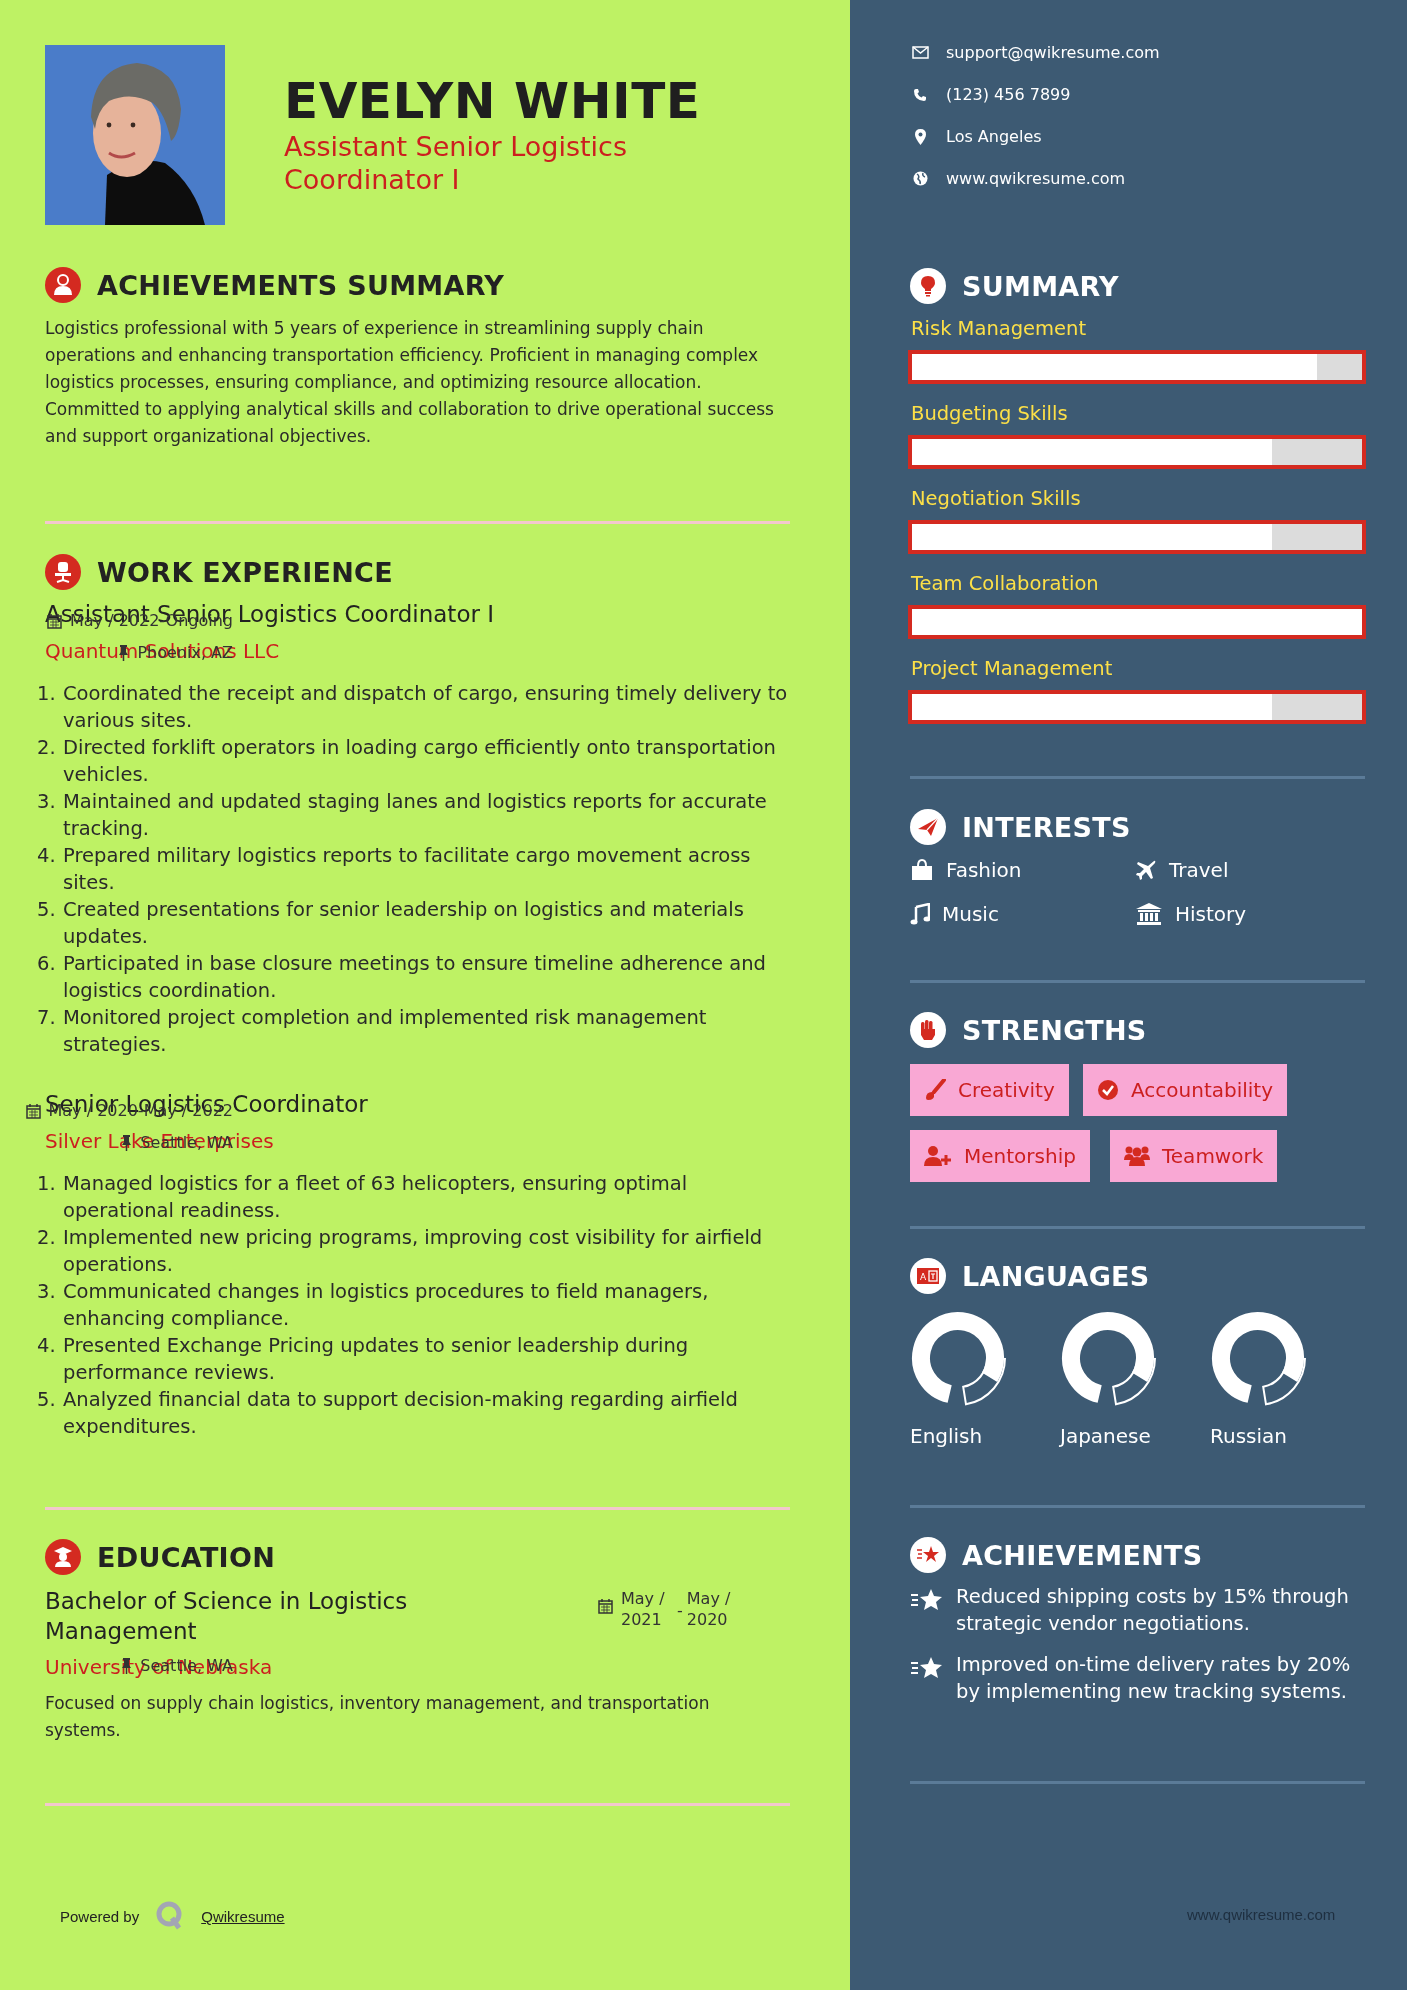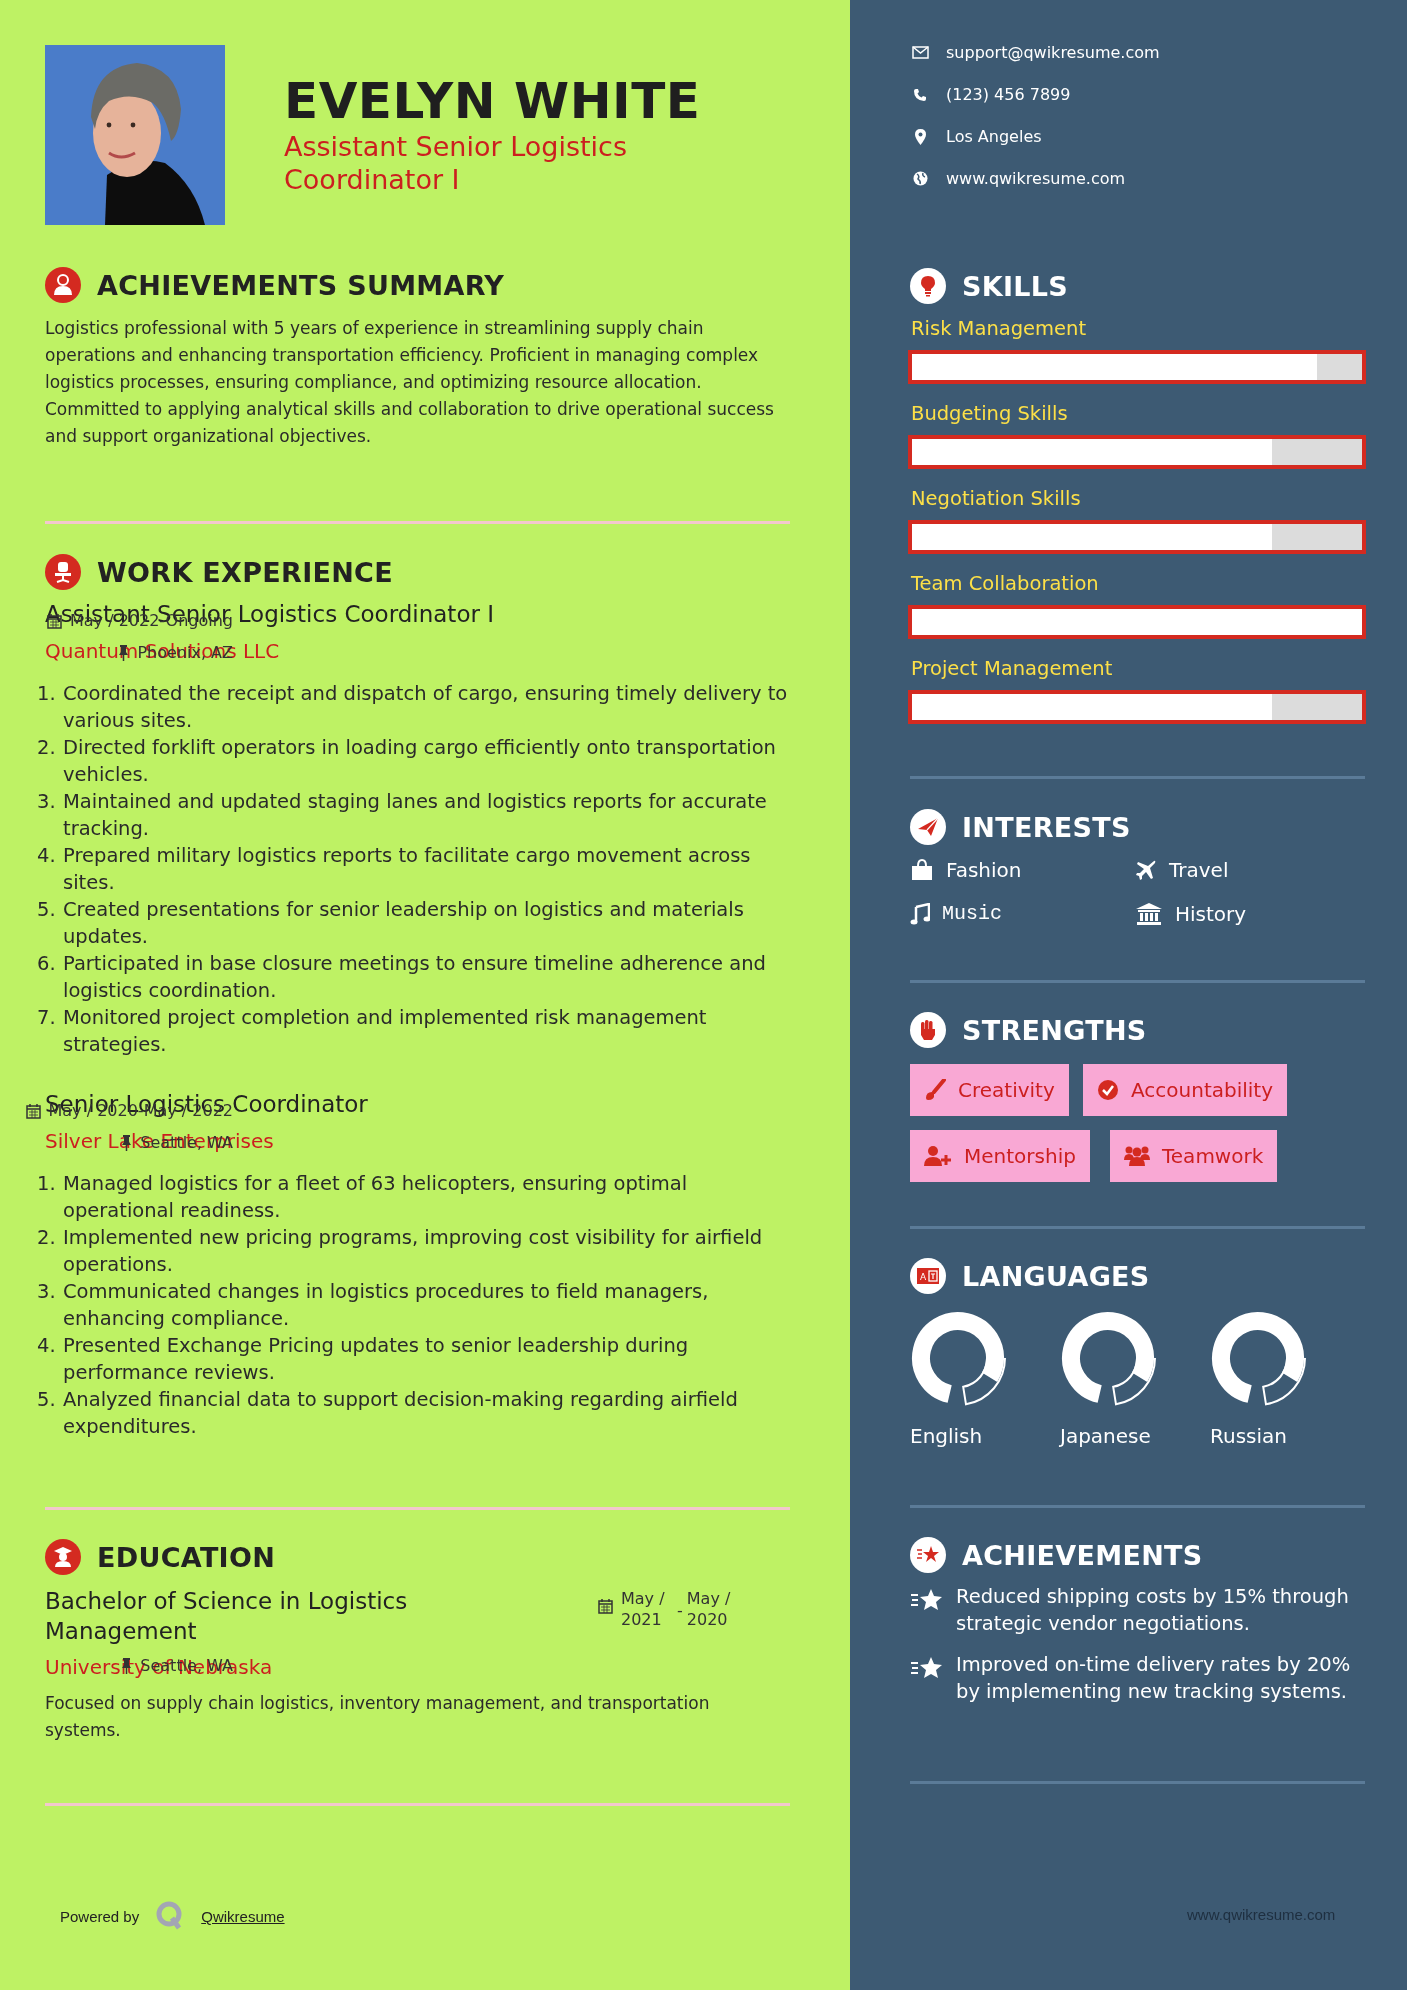--- a/index.html
+++ b/index.html
@@ -279,21 +279,21 @@
   </div>
 
   <div class="r-head" style="top:268px;">
     <span class="r-icon">
       <svg width="18" height="22" viewBox="0 0 18 22">
           <path d="M9 1 Q16 1 16 8 Q16 11 12 14 L12 16 L6 16 L6 14 Q2 11 2 8 Q2 1 9 1 Z" fill="#d42a20"></path>
           <rect x="6" y="17" width="6" height="2" fill="#d42a20"></rect>
           <rect x="7" y="20" width="4" height="1.5" fill="#d42a20"></rect>
         </svg>
     </span>
-    <span class="r-title">SKILLS</span>
+    <span class="r-title">SUMMARY</span>
   </div>
 
   <div class="skill-label" style="top:317px;">Risk Management</div>
   <div class="skill-bar" style="top:350px;">
       <div class="skill-fill" style="width:90%;"></div>
     </div>
 
   <div class="skill-label" style="top:402px;">Budgeting Skills</div>
   <div class="skill-bar" style="top:435px;">
       <div class="skill-fill" style="width:80%;"></div>
@@ -336,21 +336,21 @@
     <span>Fashion</span>
   </div>
   <div class="interest" style="left:285px; top:858px;">
     <span class="ic">
       <svg width="22" height="22" viewBox="0 0 22 22">
           <path d="M19 2 Q21 1 20 4 L15 9 L18 19 L16 20 L11 13 L7 17 L7 20 L5 21 L4 17 L1 16 L2 14 L5 14 L9 10 L2 5 L3 3 L13 7 Z" fill="#fff"></path>
         </svg>
     </span>
     <span>Travel</span>
   </div>
-  <div class="interest" style="left:60px; top:902px;font-family:Liberation Mono, monospace;">
+  <div class="interest" style="left:60px; top:902px;">
     <span class="ic">
       <svg width="20" height="22" viewBox="0 0 20 22">
           <path d="M6 4 L19 1 L19 16" stroke="#fff" stroke-width="2.5" fill="none"></path>
           <line x1="6" y1="4" x2="6" y2="19" stroke="#fff" stroke-width="2.5"></line>
           <ellipse cx="4" cy="19" rx="3.5" ry="2.5" fill="#fff"></ellipse>
           <ellipse cx="17" cy="16" rx="3.5" ry="2.5" fill="#fff"></ellipse>
         </svg>
     </span>
     <span>Music</span>
   </div>

